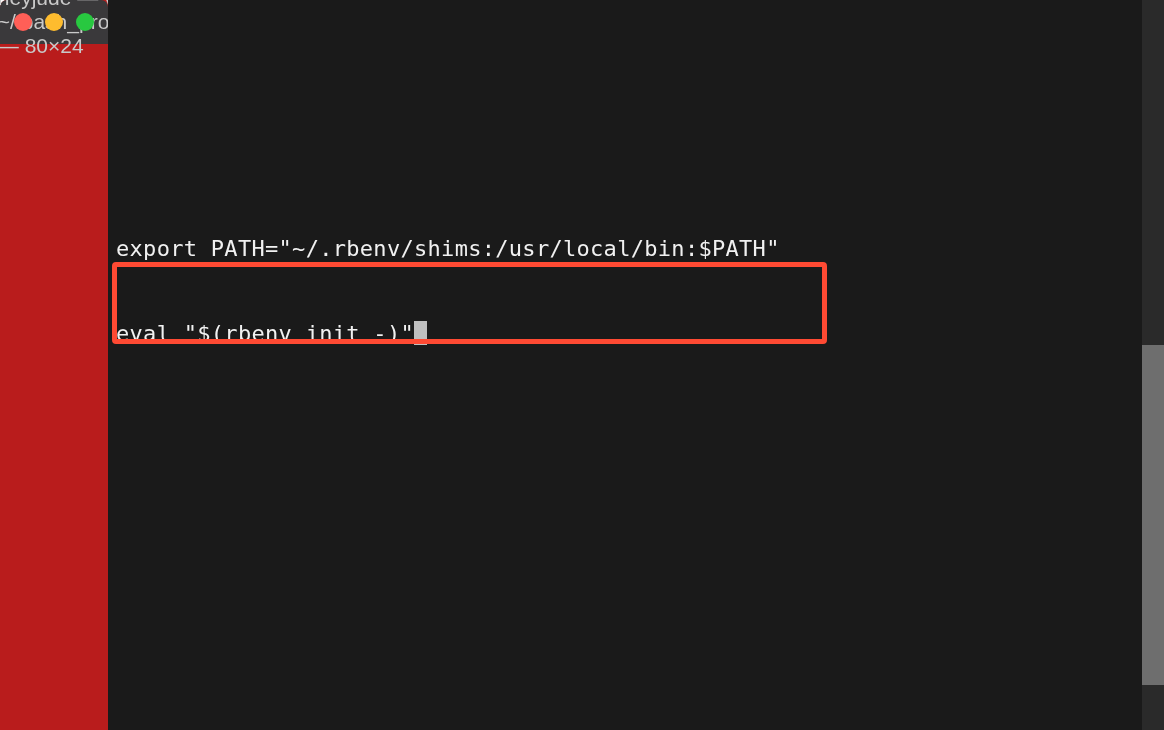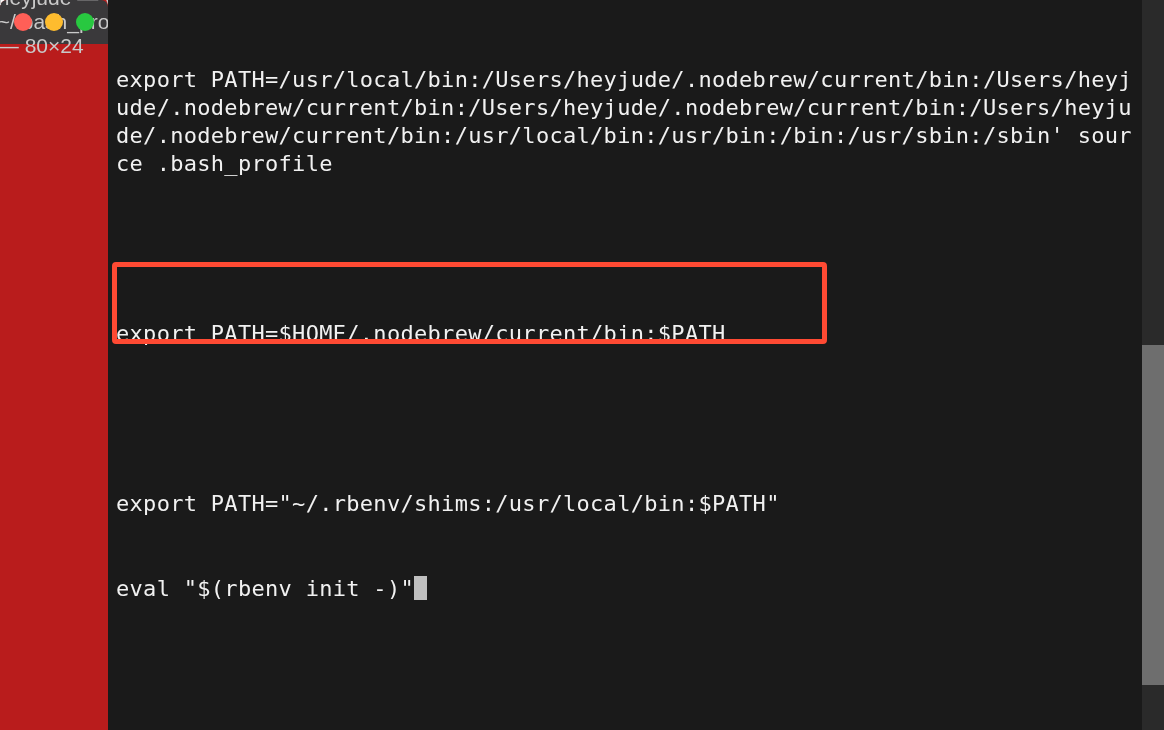--- a/index.html
+++ b/index.html
@@ -117,23 +117,21 @@
         <svg width="18" height="18" viewBox="0 0 24 24" fill="#b7b7b7">
           <path d="M12 3l9 8h-3v9h-4v-6H10v6H6v-9H3l9-8z"></path>
         </svg>
       </span>
       <span class="window-title">heyjude — vi ~/.bash_profile — 80×24</span>
     </div>
   </div>
 
   <div class="terminal-wrap">
     <div class="terminal">
-      <div class="line">export PATH=/usr/local/bin:/Users/heyjude/.nodebrew/current/bin:/Users/heyjude/.nodebrew/current/bin:/Users/heyjude/.nodebrew/current/bin:/Users/heyjude/.nodebrew/current/bin:/usr/local/bin:/usr/bin:/bin:/usr/sbin:/sbin' source .bash_profile</div>
       <div class="line">&nbsp;</div>
-      <div class="line">export PATH=$HOME/.nodebrew/current/bin:$PATH</div>
       <div class="line">&nbsp;</div>
       <div class="line">export PATH="~/.rbenv/shims:/usr/local/bin:$PATH"</div>
       <div class="line"><span>eval "$(rbenv init -)"</span><span class="cursor"></span></div>
       
       
       
       
       
       
       

